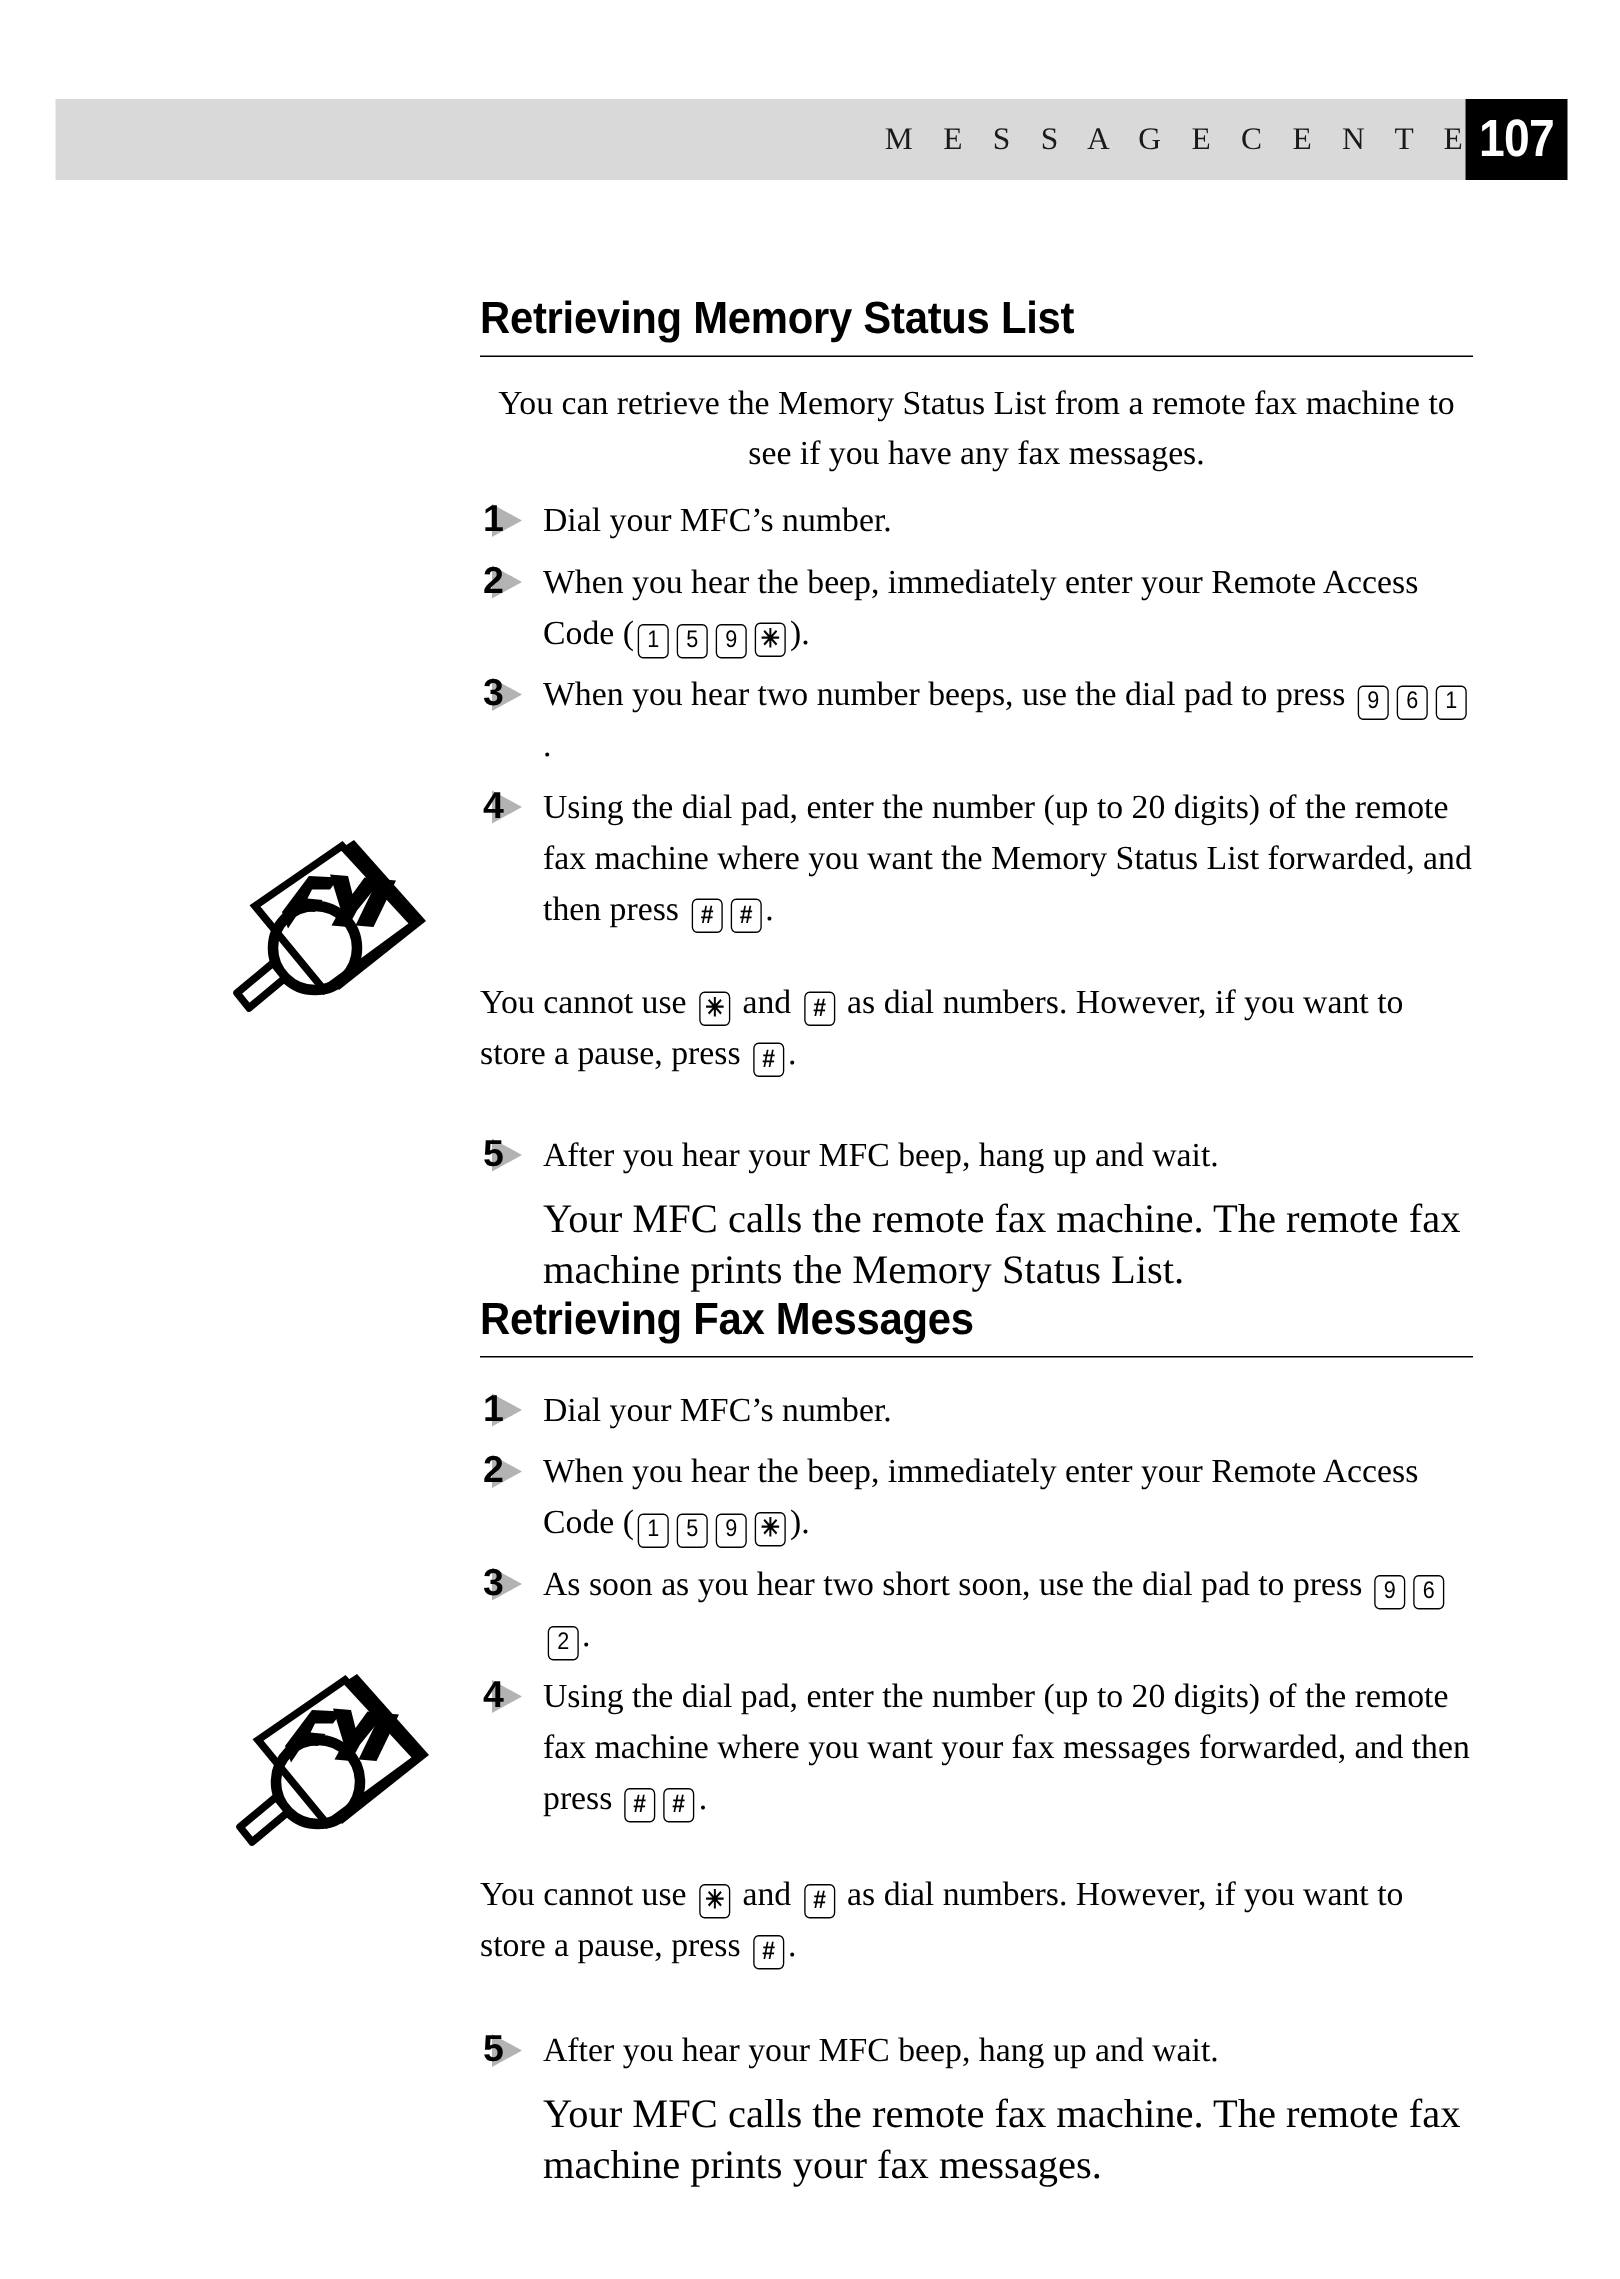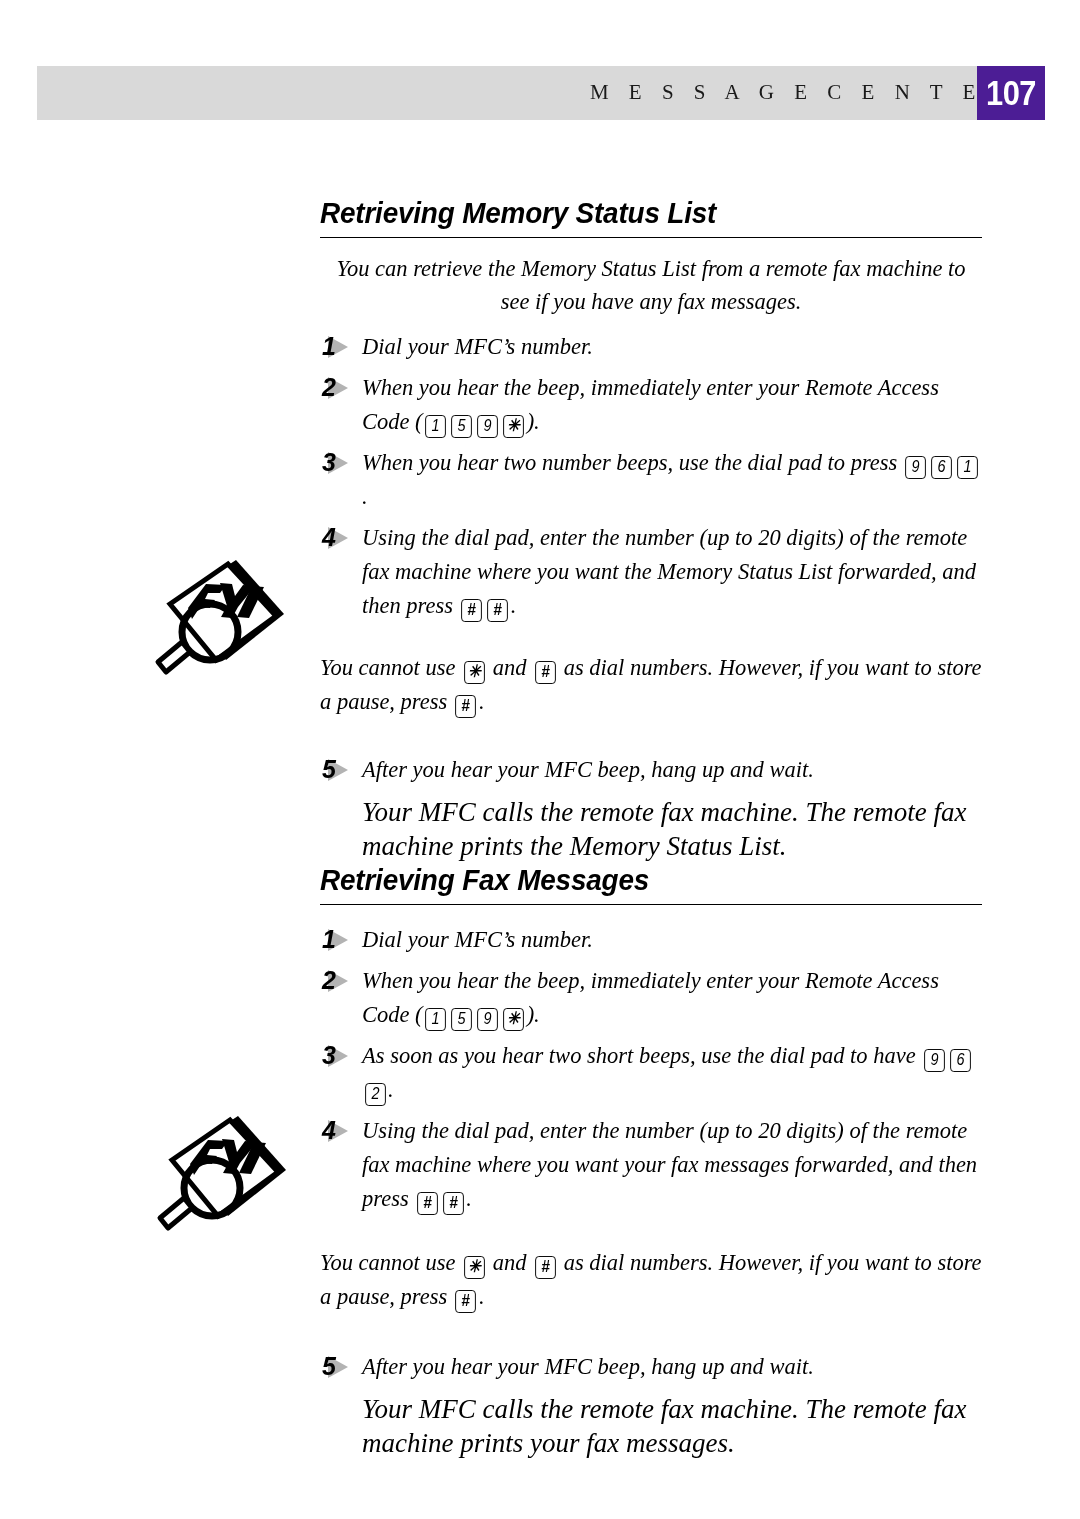--- a/index.html
+++ b/index.html
@@ -42,21 +42,21 @@
     letter-spacing: 7.5px;
     color: #1a1a1a;
     white-space: nowrap;
   }
   .page-number-box {
     position: absolute;
     left: 940px;
     top: 0;
     width: 68px;
     height: 54px;
-    background: #4c1d95;
+    background: #000000;
   }
   .page-number {
     position: absolute;
     left: 0;
     top: 0;
     width: 68px;
     height: 54px;
     line-height: 54px;
     text-align: center;
     color: #ffffff;
@@ -66,21 +66,20 @@
     letter-spacing: -0.5px;
     transform: scaleX(0.88);
   }
 
   
   .content {
     position: absolute;
     left: 320px;
     top: 196px;
     width: 662px;
-    font-style: italic;
   }
 
   
   .section-heading {
     font-family: "Liberation Sans Narrow", "Liberation Sans", sans-serif;
     font-weight: bold;
     font-size: 30px;
     letter-spacing: -0.2px;
     color: #000000;
     padding-bottom: 7px;
@@ -303,21 +302,21 @@
         <span class="step-marker">
             <span class="chev"></span>
             <span class="num">2</span>
           </span><span>When you hear the beep, immediately enter your Remote Access Code (</span><span class="key">1</span><span class="key">5</span><span class="key">9</span><span class="key sym">✳</span><span>).</span>
       </div>
 
       <div class="step">
         <span class="step-marker">
             <span class="chev"></span>
             <span class="num">3</span>
-          </span><span>As soon as you hear two short beeps, use the dial pad to have </span><span class="key">9</span><span class="key">6</span><span class="key">2</span><span>.</span>
+          </span><span>As soon as you hear two short soon, use the dial pad to press </span><span class="key">9</span><span class="key">6</span><span class="key">2</span><span>.</span>
       </div>
 
       <div class="step">
         <span class="step-marker">
             <span class="chev"></span>
             <span class="num">4</span>
           </span><span>Using the dial pad, enter the number (up to 20 digits) of the remote fax machine where you want your fax messages forwarded, and then press </span><span class="key sym">#</span><span class="key sym">#</span><span>.</span>
       </div>
     </div>
 

